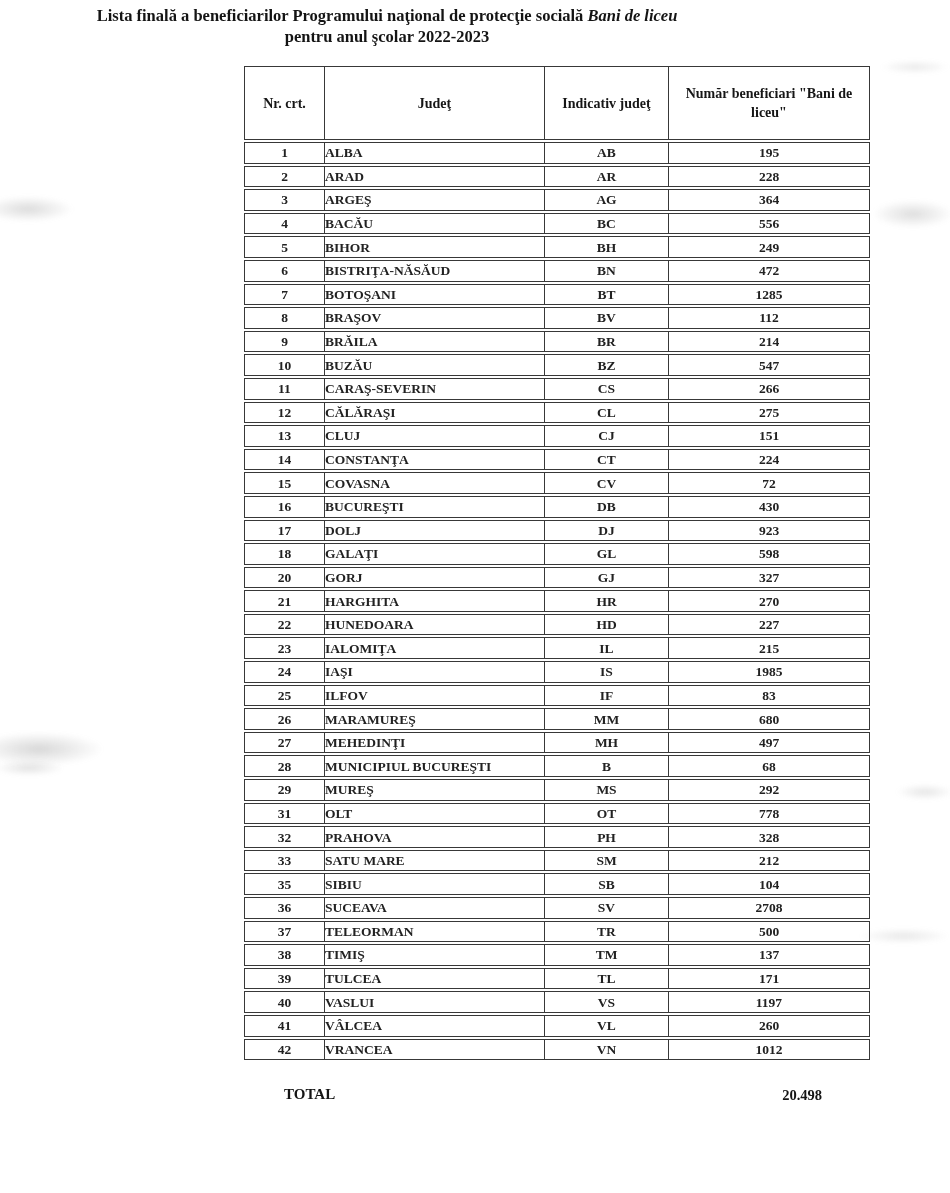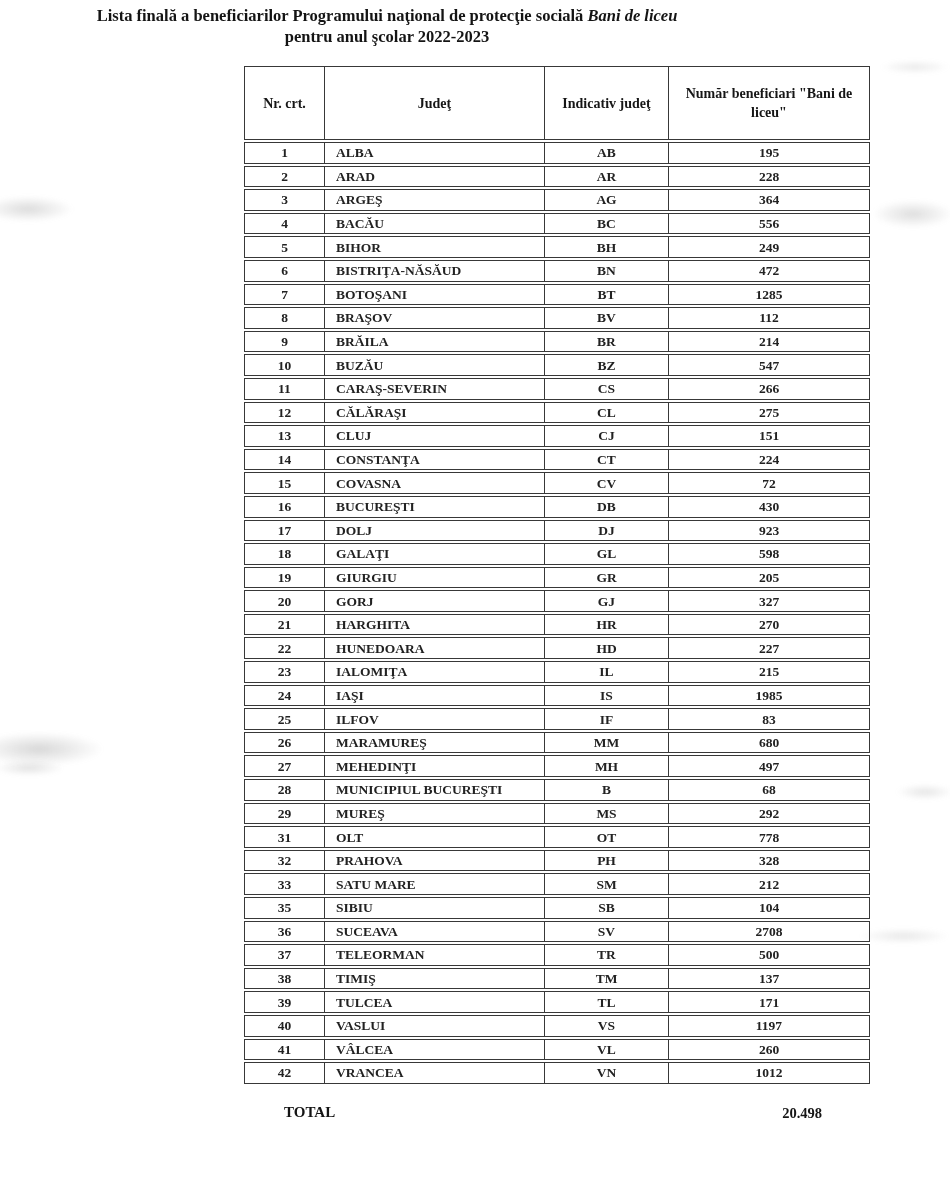--- a/index.html
+++ b/index.html
@@ -59,25 +59,25 @@
   td{
     height:19.6px;
     font-size:13.5px;
     font-weight:bold;
     text-align:center;
     vertical-align:middle;
     line-height:19px;
     color:#222222;
     padding:0;
   }
-  td.judet-cell{text-align:left;padding-left:11px;}
+  td.judet-cell{text-align:left;}
   .total-row{
     position:relative;
     height:22px;
-    margin-top:18px;
+    margin-top:24px;
     font-weight:bold;
   }
   .total-label{
     position:absolute;left:88px;top:0;
     font-size:15px;color:#141414;
   }
   .total-value{
     position:absolute;left:424px;top:1px;width:202px;
     text-align:right;
     font-size:14.5px;color:#161616;
@@ -223,26 +223,20 @@
           <td>DJ</td>
           <td>923</td>
         </tr>
         <tr>
           <td>18</td>
           <td class="judet-cell">GALAŢI</td>
           <td>GL</td>
           <td>598</td>
         </tr>
         <tr>
-          <td>19</td>
-          <td class="judet-cell">GIURGIU</td>
-          <td>GR</td>
-          <td>205</td>
-        </tr>
-        <tr>
           <td>20</td>
           <td class="judet-cell">GORJ</td>
           <td>GJ</td>
           <td>327</td>
         </tr>
         <tr>
           <td>21</td>
           <td class="judet-cell">HARGHITA</td>
           <td>HR</td>
           <td>270</td>

